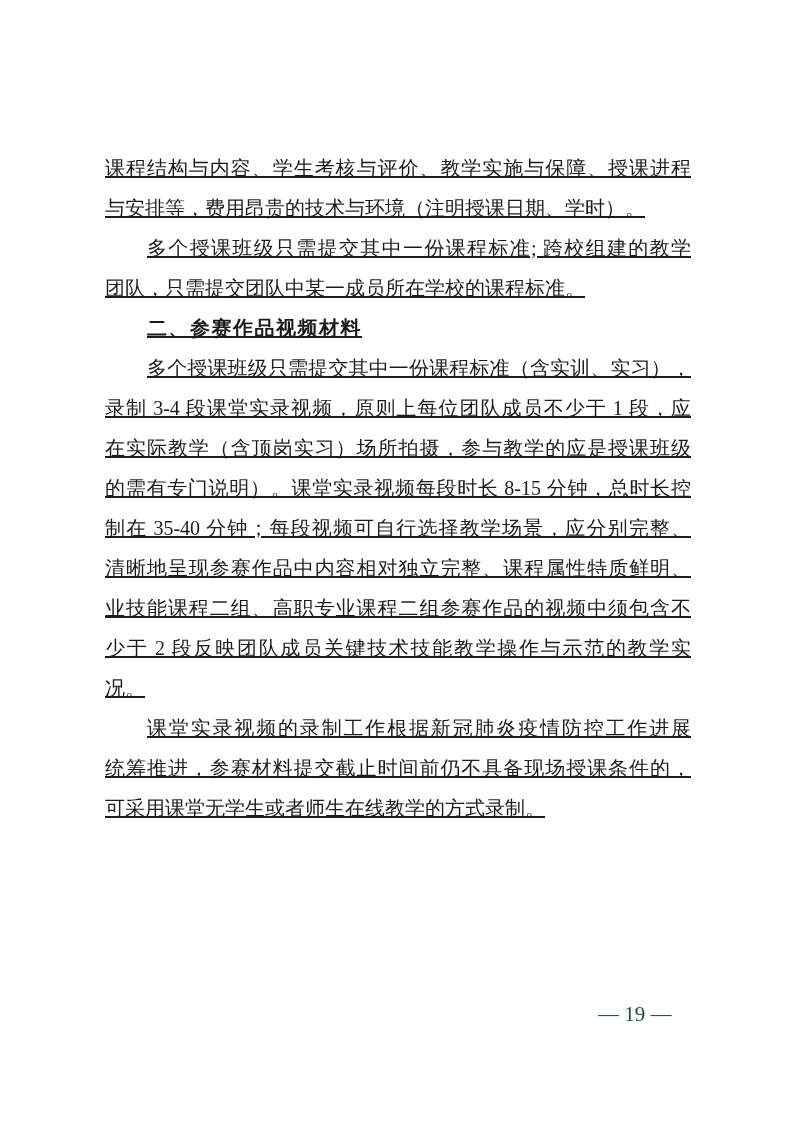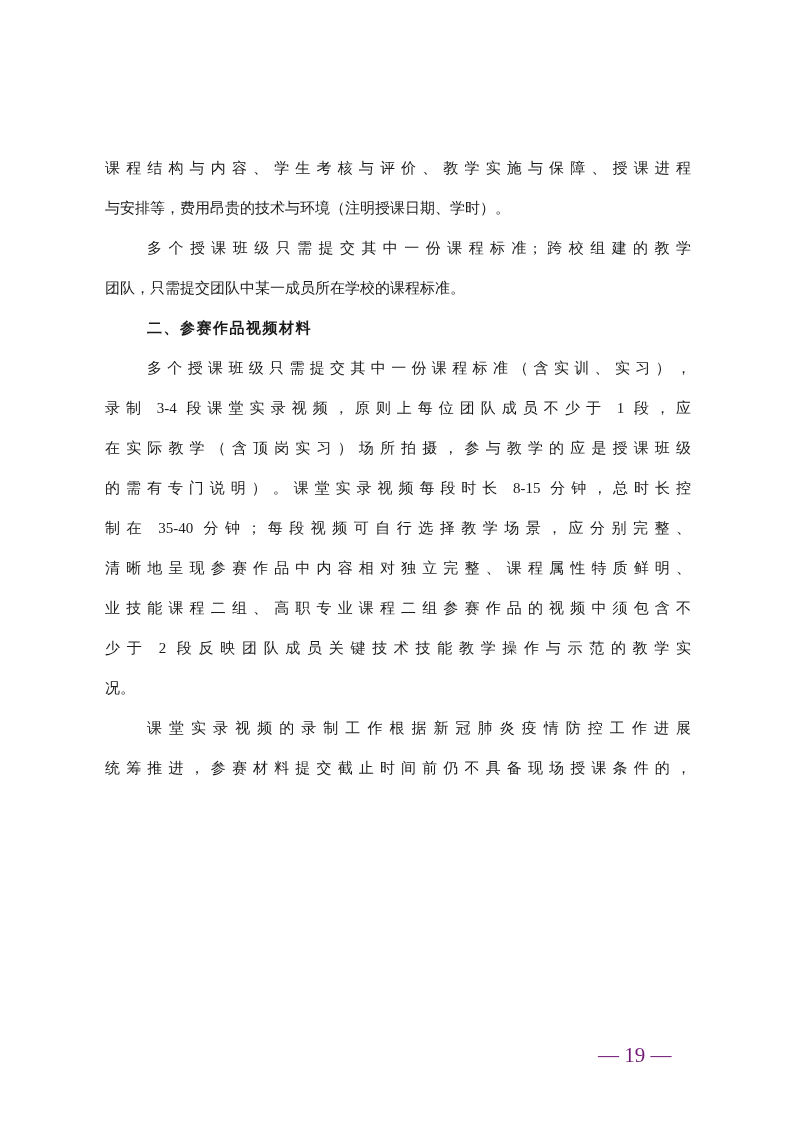--- a/index.html
+++ b/index.html
@@ -16,48 +16,48 @@
     font-family: "Liberation Serif", "DejaVu Serif", serif;
     color: #1b1b1b;
   }
   .content {
     position: absolute;
     left: 105px;
     top: 148px;
     width: 586px;
   }
   .line {
-    font-size: 15px;
+    font-size: 20px;
     line-height: 40px;
     height: 40px;
     text-align: justify;
     text-align-last: justify;
     white-space: normal;
+    text-decoration: underline;
   }
   .line.para-end {
     text-align-last: left;
   }
   .line.indent {
     text-indent: 42px;
   }
   .line.heading {
     font-family: "Liberation Sans", "DejaVu Sans", sans-serif;
     font-weight: 700;
     letter-spacing: 1.5px;
     text-align-last: left;
   }
   .footer {
     position: absolute;
     left: 598px;
     top: 1000px;
     font-size: 21px;
     line-height: 28px;
-    color: #701a75;
+    color: #14532d;
     white-space: nowrap;
-    margin-top: 41px;
   }
 </style>
 </head>
 <body>
 
 <div class="page">
   <div class="content">
     <div class="line">课程结构与内容、学生考核与评价、教学实施与保障、授课进程</div>
     <div class="line para-end">与安排等，费用昂贵的技术与环境（注明授课日期、学时）。</div>
     <div class="line indent">多个授课班级只需提交其中一份课程标准; 跨校组建的教学</div>
@@ -67,18 +67,19 @@
     <div class="line">录制 3-4 段课堂实录视频，原则上每位团队成员不少于 1 段，应</div>
     <div class="line">在实际教学（含顶岗实习）场所拍摄，参与教学的应是授课班级</div>
     <div class="line">的需有专门说明）。课堂实录视频每段时长 8-15 分钟，总时长控</div>
     <div class="line">制在 35-40 分钟；每段视频可自行选择教学场景，应分别完整、</div>
     <div class="line">清晰地呈现参赛作品中内容相对独立完整、课程属性特质鲜明、</div>
     <div class="line">业技能课程二组、高职专业课程二组参赛作品的视频中须包含不</div>
     <div class="line">少于 2 段反映团队成员关键技术技能教学操作与示范的教学实</div>
     <div class="line para-end">况。</div>
     <div class="line indent">课堂实录视频的录制工作根据新冠肺炎疫情防控工作进展</div>
     <div class="line">统筹推进，参赛材料提交截止时间前仍不具备现场授课条件的，</div>
+    <div class="line para-end">可采用课堂无学生或者师生在线教学的方式录制。</div>
   </div>
 
   <div class="footer">
     <span>— 19 —</span>
   </div>
 </div>
 
 </body></html>

